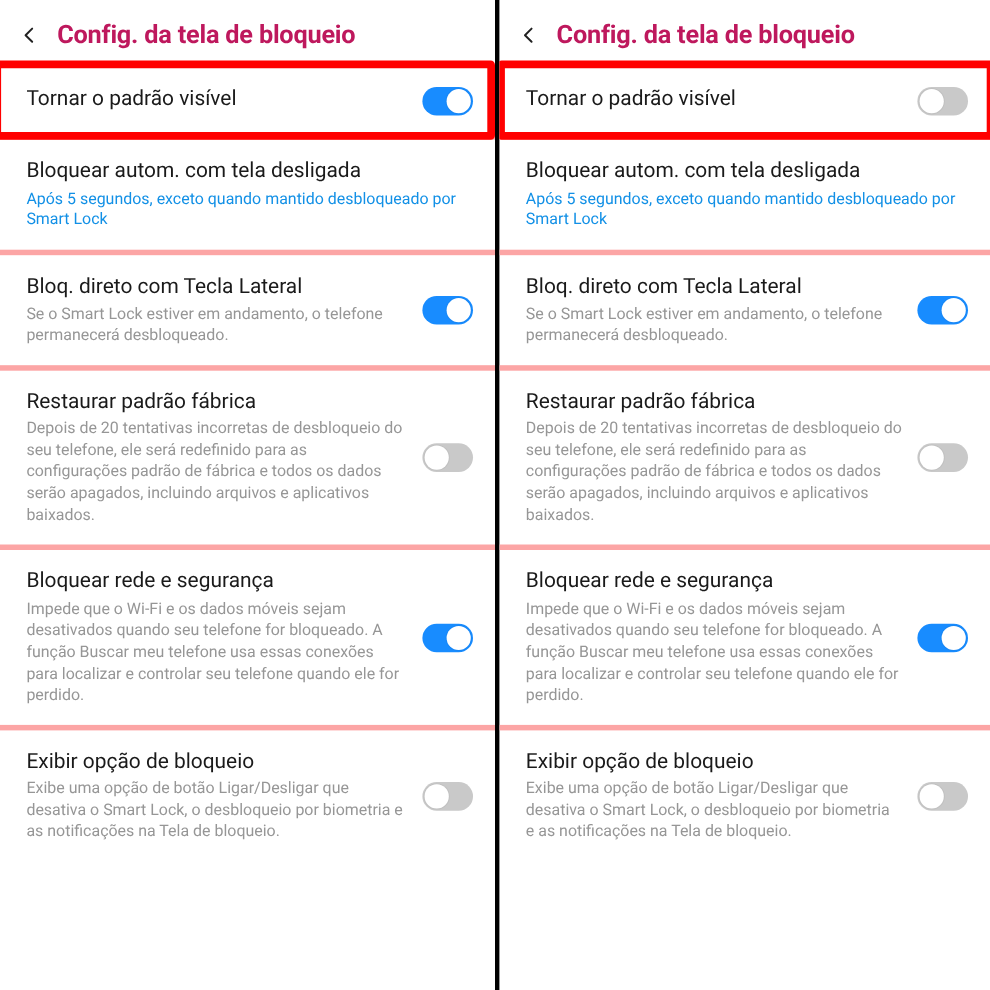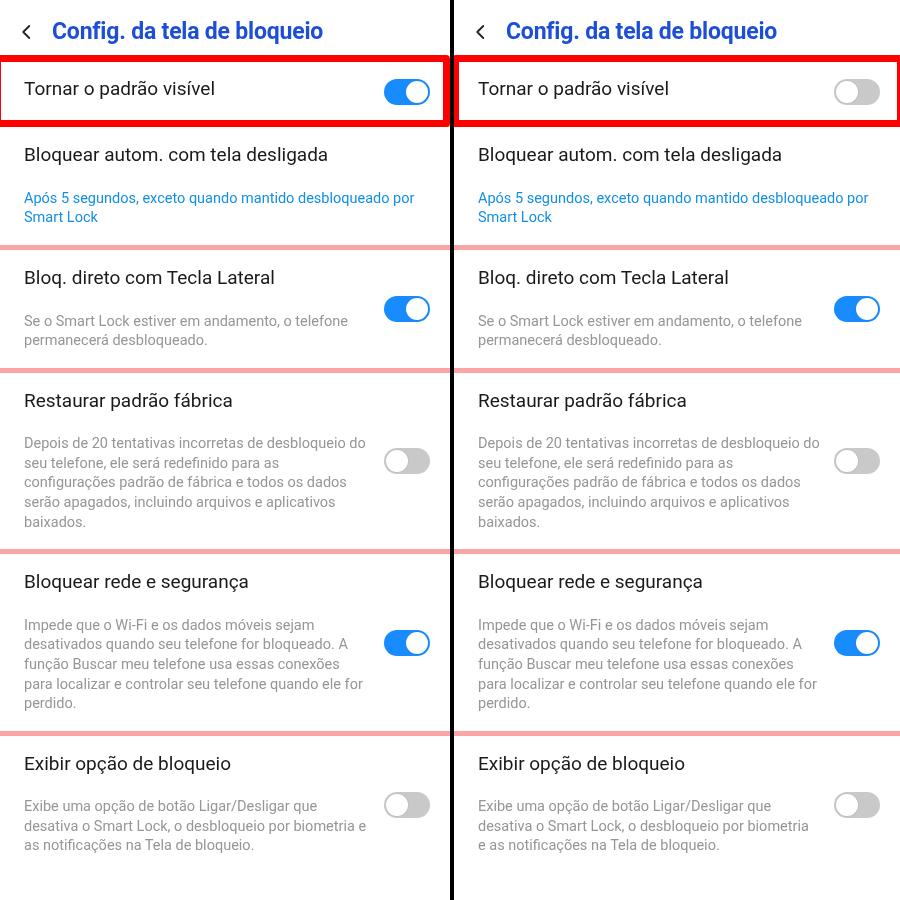--- a/index.html
+++ b/index.html
@@ -3,27 +3,27 @@
 <meta charset="utf-8">
 <style>
   * { box-sizing: border-box; margin: 0; padding: 0; }
   html, body { width: 900px; height: 900px; font-family: -apple-system, "Segoe UI", Roboto, Arial, sans-serif; background: #000; overflow: hidden; }
   .wrap { display: flex; width: 900px; height: 900px; position: relative; }
   .pane { width: 450px; height: 900px; background: #fff; position: relative; overflow: hidden; }
   .pane + .pane { border-left: 4px solid #000; }
   .header { display: flex; align-items: center; padding: 18px 16px 6px 16px; gap: 14px; }
   .back-icon { width: 22px; height: 22px; display: flex; align-items: center; justify-content: center; }
   .back-icon svg { width: 18px; height: 18px; stroke: #222; stroke-width: 2.4; fill: none; stroke-linecap: round; stroke-linejoin: round; }
-  .title { font-size: 23px; font-weight: 700; color: #1d4ed8; letter-spacing: -0.2px; }
+  .title { font-size: 23px; font-weight: 700; color: #be185d; letter-spacing: -0.2px; }
   .list { padding: 0 0 0 0; }
   .row { padding: 16px 20px 17px 24px; display: flex; align-items: flex-start; justify-content: space-between; gap: 14px; border-bottom: 5px solid #fca5a5; position: relative; }
   .row:last-child { border-bottom: none; }
   .row-text { flex: 1; min-width: 0; }
   .row-title { font-size: 19px; color: #1a1a1a; line-height: 1.3; }
-  .row-sub { font-size: 14.5px; color: #969696; line-height: 1.35; margin-top: 21px; }
+  .row-sub { font-size: 14.5px; color: #969696; line-height: 1.35; margin-top: 3px; }
   .row-sub.link { color: #1290e6; }
   .toggle { width: 46px; height: 26px; border-radius: 14px; position: relative; flex-shrink: 0; margin-top: 2px; align-self: center; }
   .toggle.off { background: #c9c9c9; }
   .toggle.on  { background: #188cff; }
   .toggle .knob { position: absolute; width: 22px; height: 22px; top: 2px; border-radius: 50%; background: #fff; box-shadow: 0 0 0 1px rgba(0,0,0,0.04); }
   .toggle.off .knob { left: 2px; }
   .toggle.on  .knob { right: 2px; }
   .highlight-box { position: absolute; border: 7px solid #ff0000; border-radius: 4px; pointer-events: none; }
   .watermark { position: absolute; top: 255px; left: 0; width: 900px; text-align: center; font-size: 47px; font-weight: 700; letter-spacing: 2px; color: rgba(170,170,170,0.35); pointer-events: none; z-index: 50; }
   .pad-top { height: 10px; }

